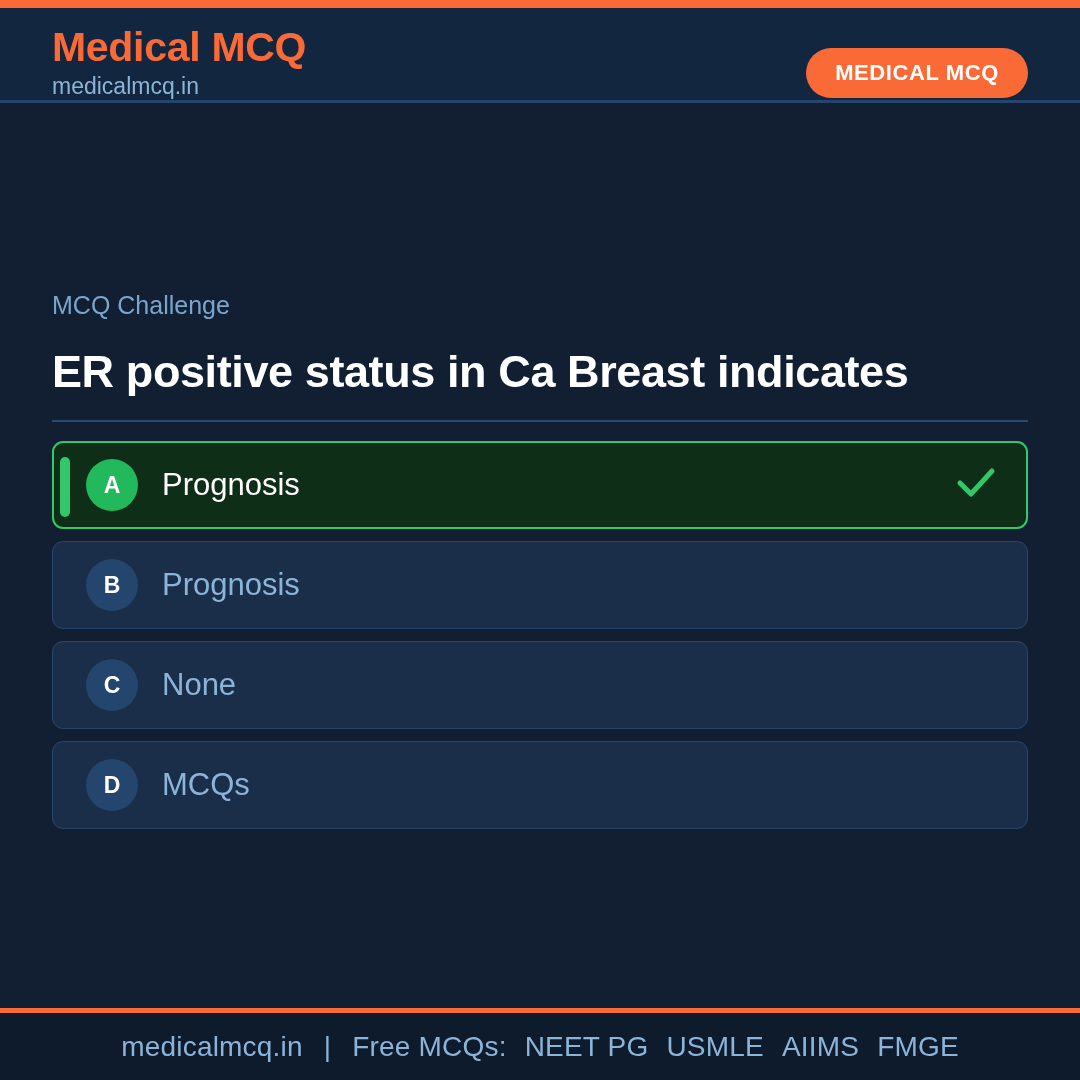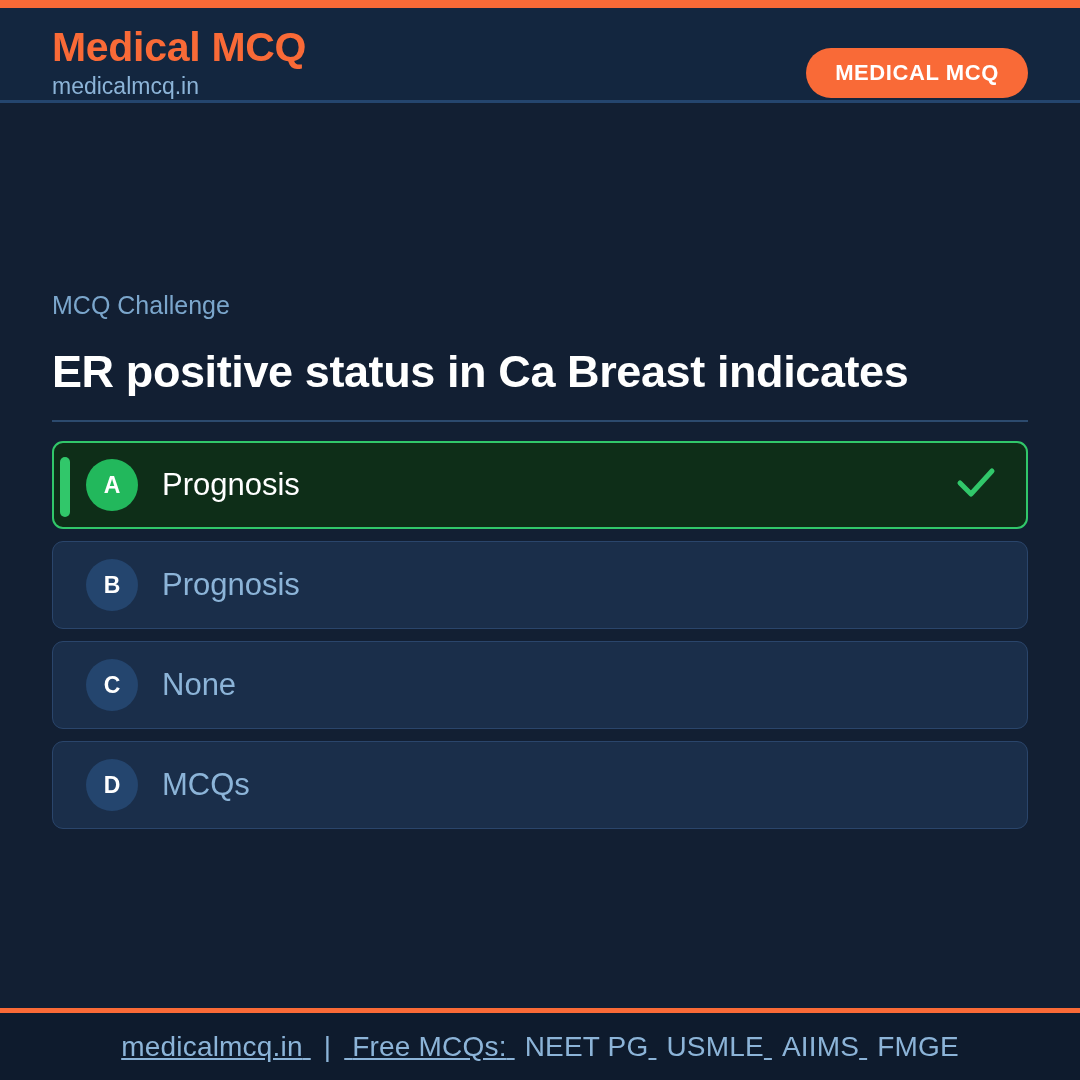--- a/index.html
+++ b/index.html
@@ -191,21 +191,20 @@
     display: flex;
     align-items: center;
     justify-content: center;
   }
 
   .footer-inner {
     font-size: 28px;
     color: #8cb4d8;
     white-space: nowrap;
     letter-spacing: 0.2px;
-    text-decoration: underline;
   }
 
   .footer-sep {
     display: inline-block;
     padding: 0 13px;
   }
 
   .footer-exam { display: inline-block; padding-left: 10px; }
 </style>
 </head>

